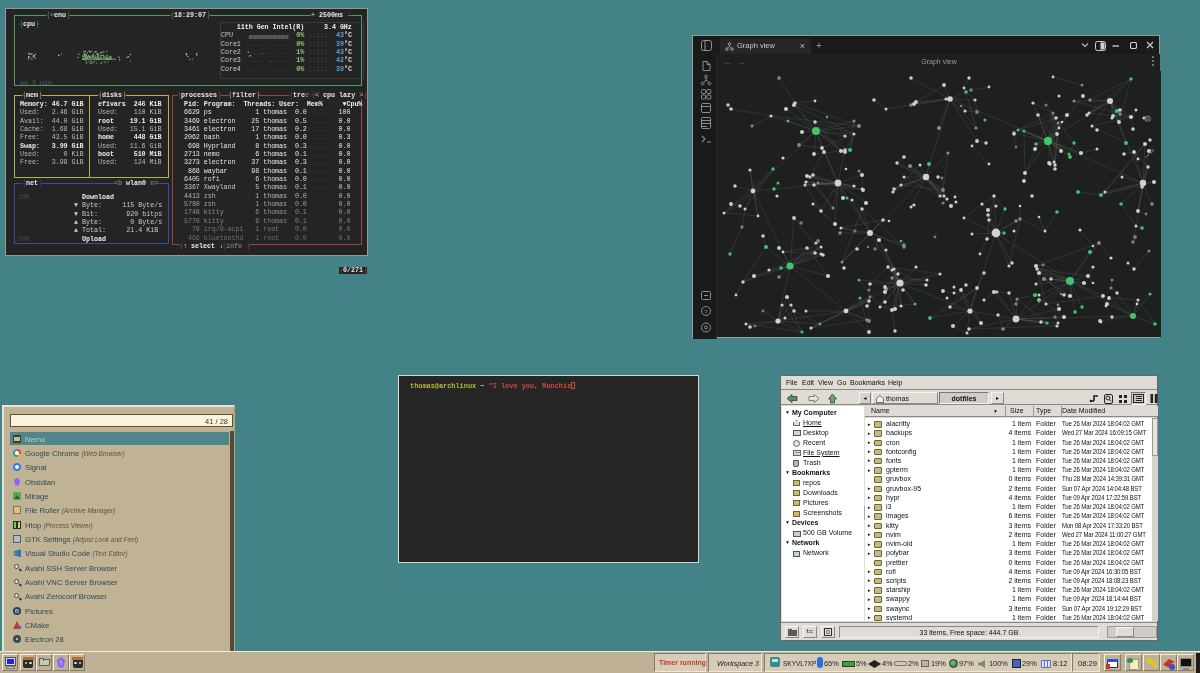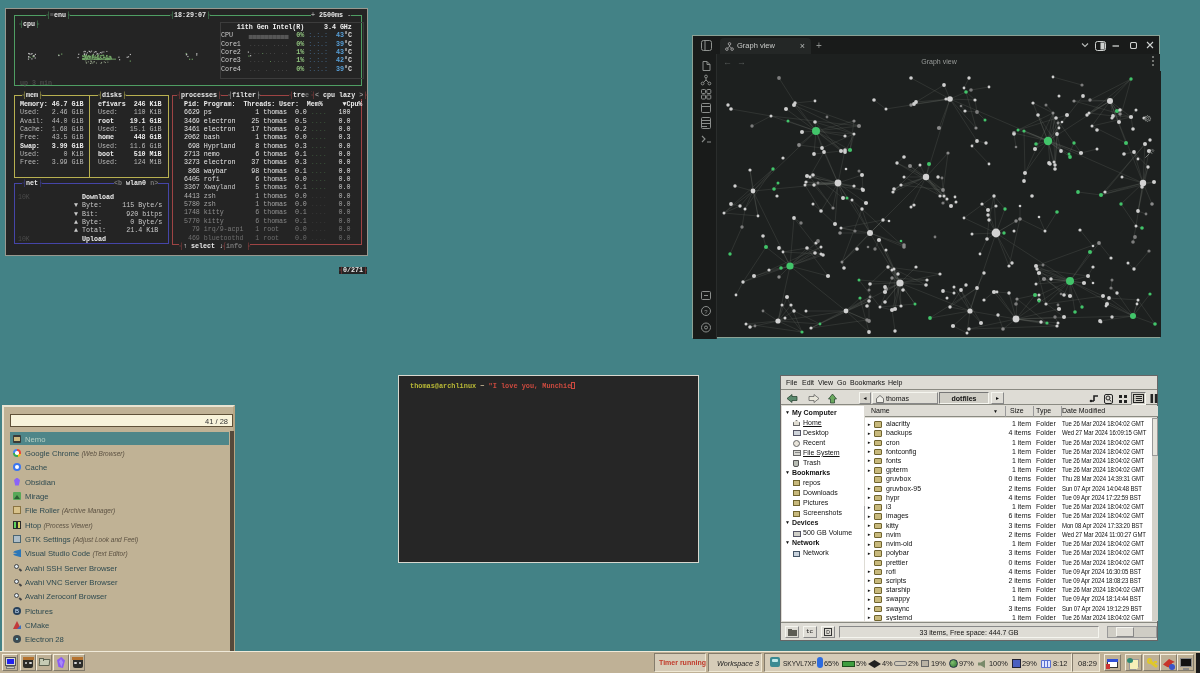--- a/index.html
+++ b/index.html
@@ -1448,21 +1448,21 @@
       <span style="position:absolute;left:1px;top:2.5px;width:6px;height:4px;background:#cdb97e"></span>
     </span>
     <div style="position:absolute;left:21px;top:27.5px;font-size:7.7px;color:#b7d0c4;white-space:nowrap">Nemo</div>
     <span style="position:absolute;left:9px;top:41.85px;width:8px;height:8px;border-radius:50%;background:conic-gradient(#ea4335 0 30%,#fbbc05 30% 45%,#34a853 45% 75%,#4285f4 75% 100%)">
       <span style="position:absolute;left:2.2px;top:2.2px;width:3.6px;height:3.6px;background:#fff;border-radius:50%"></span>
     </span>
     <div style="position:absolute;left:21px;top:41.85px;font-size:7.7px;color:#2e4a50;white-space:nowrap">Google Chrome <span style="font-style:italic;font-size:6.5px;color:#5c5243">(Web Browser)</span></div>
     <span style="position:absolute;left:9px;top:56.2px;width:8px;height:8px;border-radius:50%;background:#3a76f0">
       <span style="position:absolute;left:2px;top:2px;width:4px;height:4px;background:#fff;border-radius:50%"></span>
     </span>
-    <div style="position:absolute;left:21px;top:56.2px;font-size:7.7px;color:#2e4a50;white-space:nowrap">Cache</div>
+    <div style="position:absolute;left:21px;top:56.2px;font-size:7.7px;color:#2e4a50;white-space:nowrap">Signal</div>
     <span style="position:absolute;left:9px;top:70.55px;width:8px;height:8px;">
       <span style="position:absolute;left:1px;top:0;width:6px;height:8px;background:#8a63f8;clip-path:polygon(50% 0,100% 30%,80% 100%,20% 100%,0 30%)"></span>
     </span>
     <div style="position:absolute;left:21px;top:70.55px;font-size:7.7px;color:#2e4a50;white-space:nowrap">Obsidian</div>
     <span style="position:absolute;left:9px;top:84.89999999999999px;width:8px;height:8px;background:#58a858;border-radius:1px">
       <span style="position:absolute;left:1px;top:3px;width:0;height:0;border-left:3px solid transparent;border-right:3px solid transparent;border-bottom:4px solid #2e5d34"></span>
     </span>
     <div style="position:absolute;left:21px;top:84.89999999999999px;font-size:7.7px;color:#2e4a50;white-space:nowrap">Mirage</div>
     <span style="position:absolute;left:9px;top:99.24999999999999px;width:8px;height:8px;background:#d8c28a;border:1px solid #8a7340"></span>
     <div style="position:absolute;left:21px;top:99.24999999999999px;font-size:7.7px;color:#2e4a50;white-space:nowrap">File Roller <span style="font-style:italic;font-size:6.5px;color:#5c5243">(Archive Manager)</span></div>

